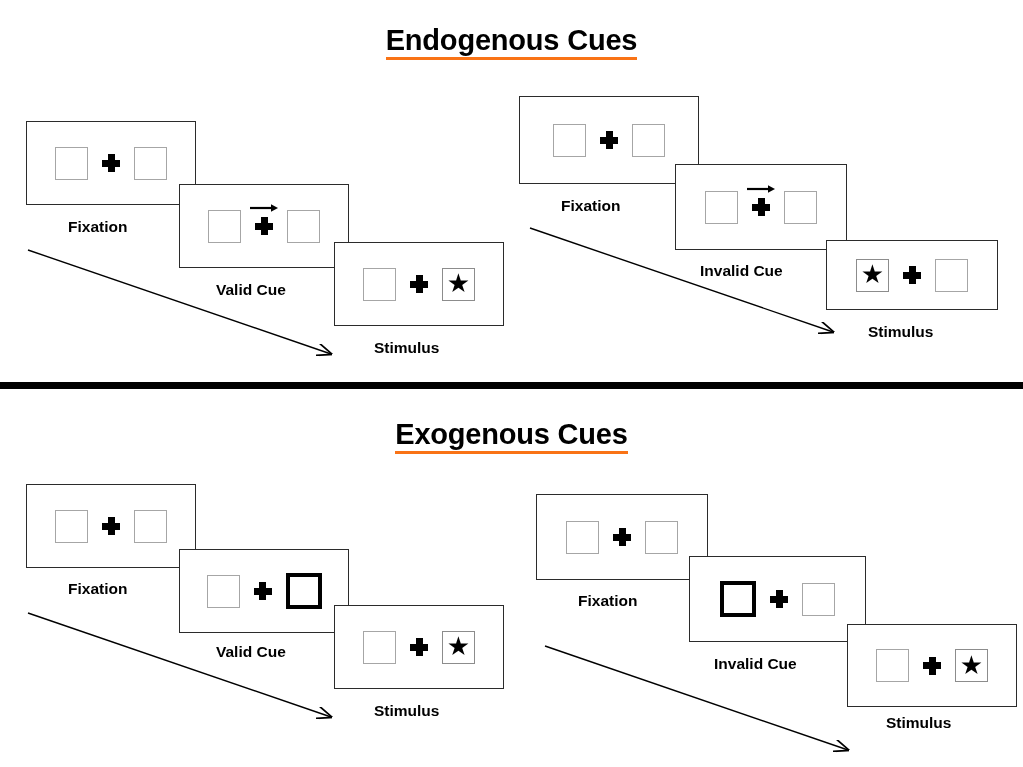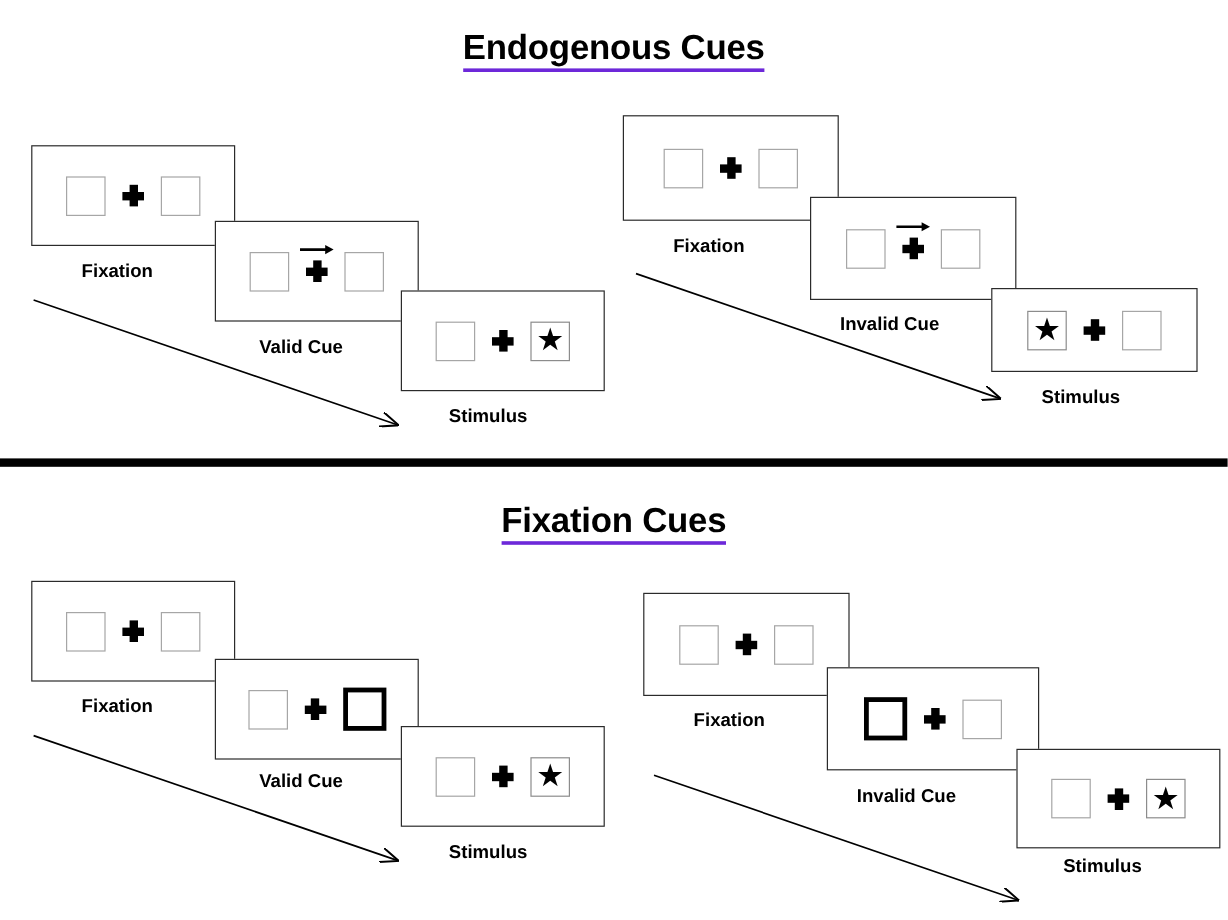--- a/index.html
+++ b/index.html
@@ -19,21 +19,21 @@
   .section-title {
     position: absolute;
     width: 100%;
     left: 0;
     text-align: center;
     font-size: 29px;
     font-weight: bold;
     letter-spacing: -0.2px;
   }
   .section-title span {
-    border-bottom: 3px solid #6d28d9;
+    border-bottom: 3px solid #f97316;
     padding-bottom: 1px;
   }
 
   .divider {
     position: absolute;
     left: 0;
     width: 1023px;
     height: 7px;
     background: #000000;
   }
@@ -234,21 +234,21 @@
     <div class="cross"></div>
     <div class="gap" style="width:14px;"></div>
     <div class="box normal" style="width:33px;height:33px;"></div>
   </div>
 </div>
 <div class="panel-label" style="left:868px; top:323px; z-index:6;">Stimulus</div>
 
 <div class="divider" style="top:382px;"></div>
 
 <div class="section-title" style="top:418px;">
-  <span>Fixation Cues</span>
+  <span>Exogenous Cues</span>
 </div>
 
 <svg class="time-arrow" style="left:26px; top:607px;" width="320" height="120" viewBox="0 0 320 120">
   <defs>
     <marker id="ah3" markerWidth="11" markerHeight="9" refX="10" refY="4.5" orient="auto">
       <path d="M0,0 L11,4.5 L0,9" fill="none" stroke="#000" stroke-width="1.2"></path>
     </marker>
   </defs>
   <line x1="2" y1="6" x2="305" y2="110" stroke="#000" stroke-width="1.4" marker-end="url(#ah3)"></line>
 </svg>

